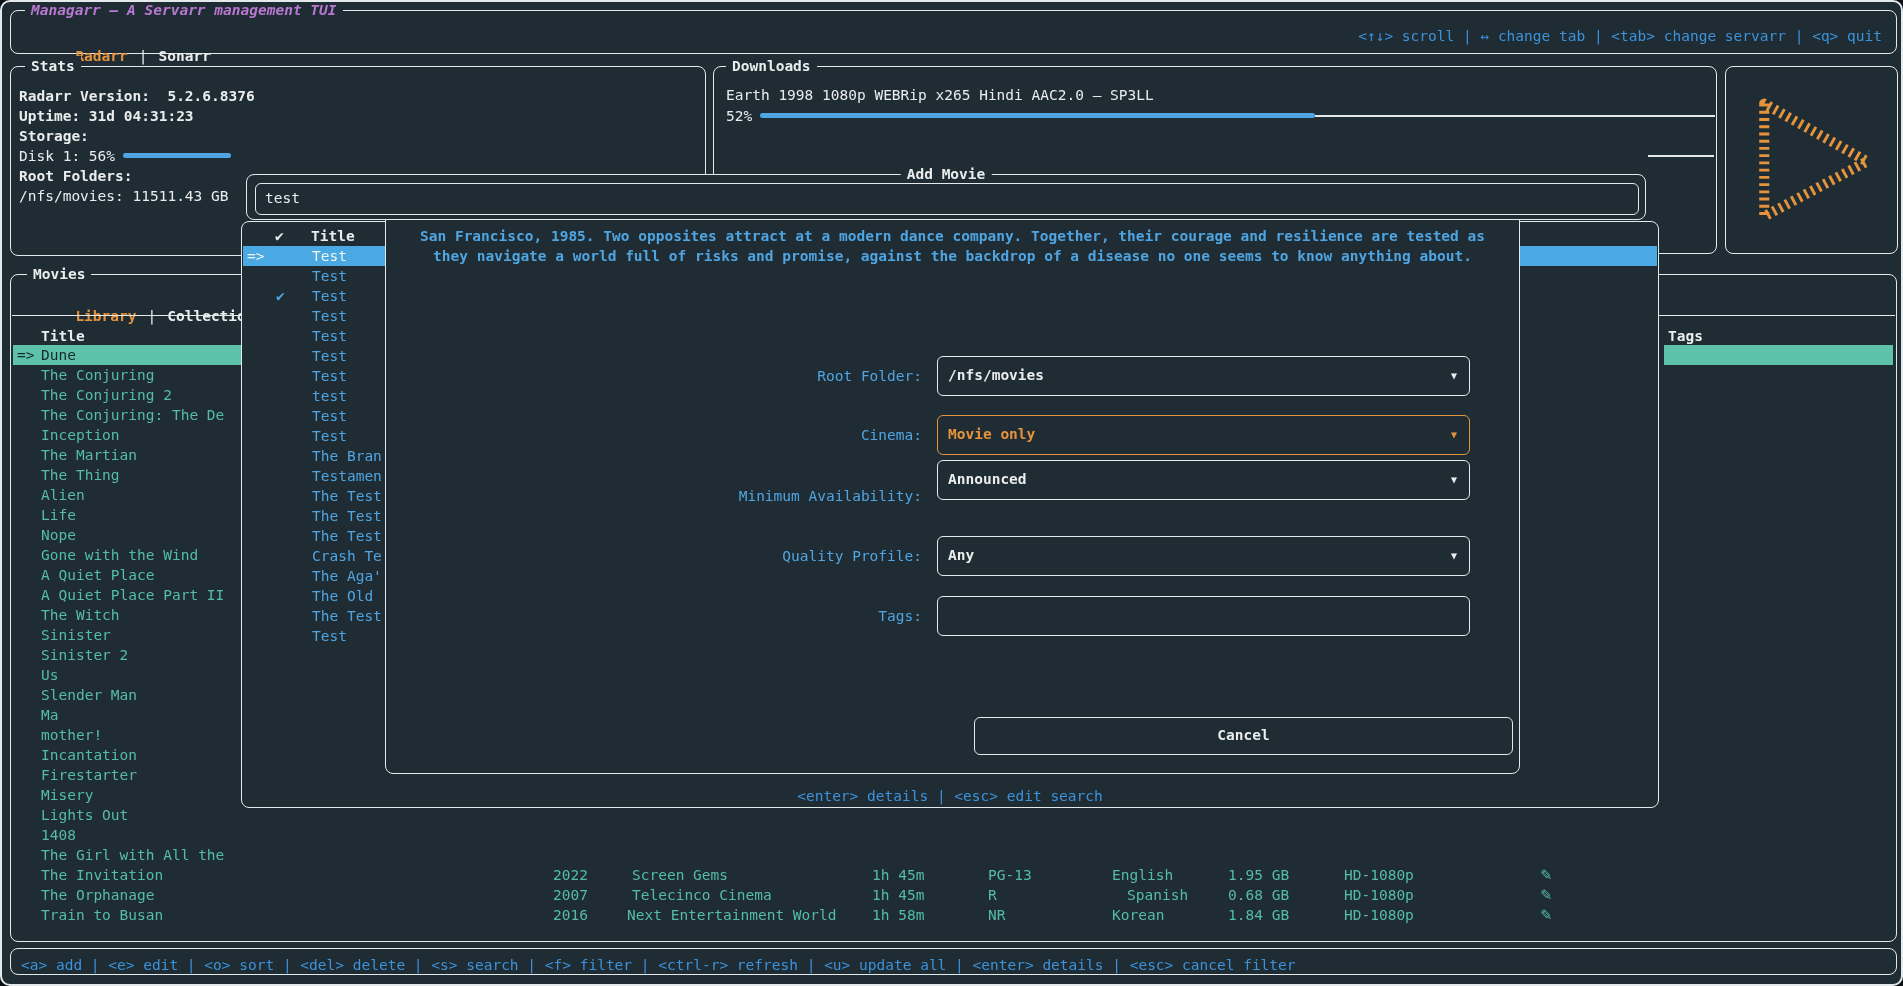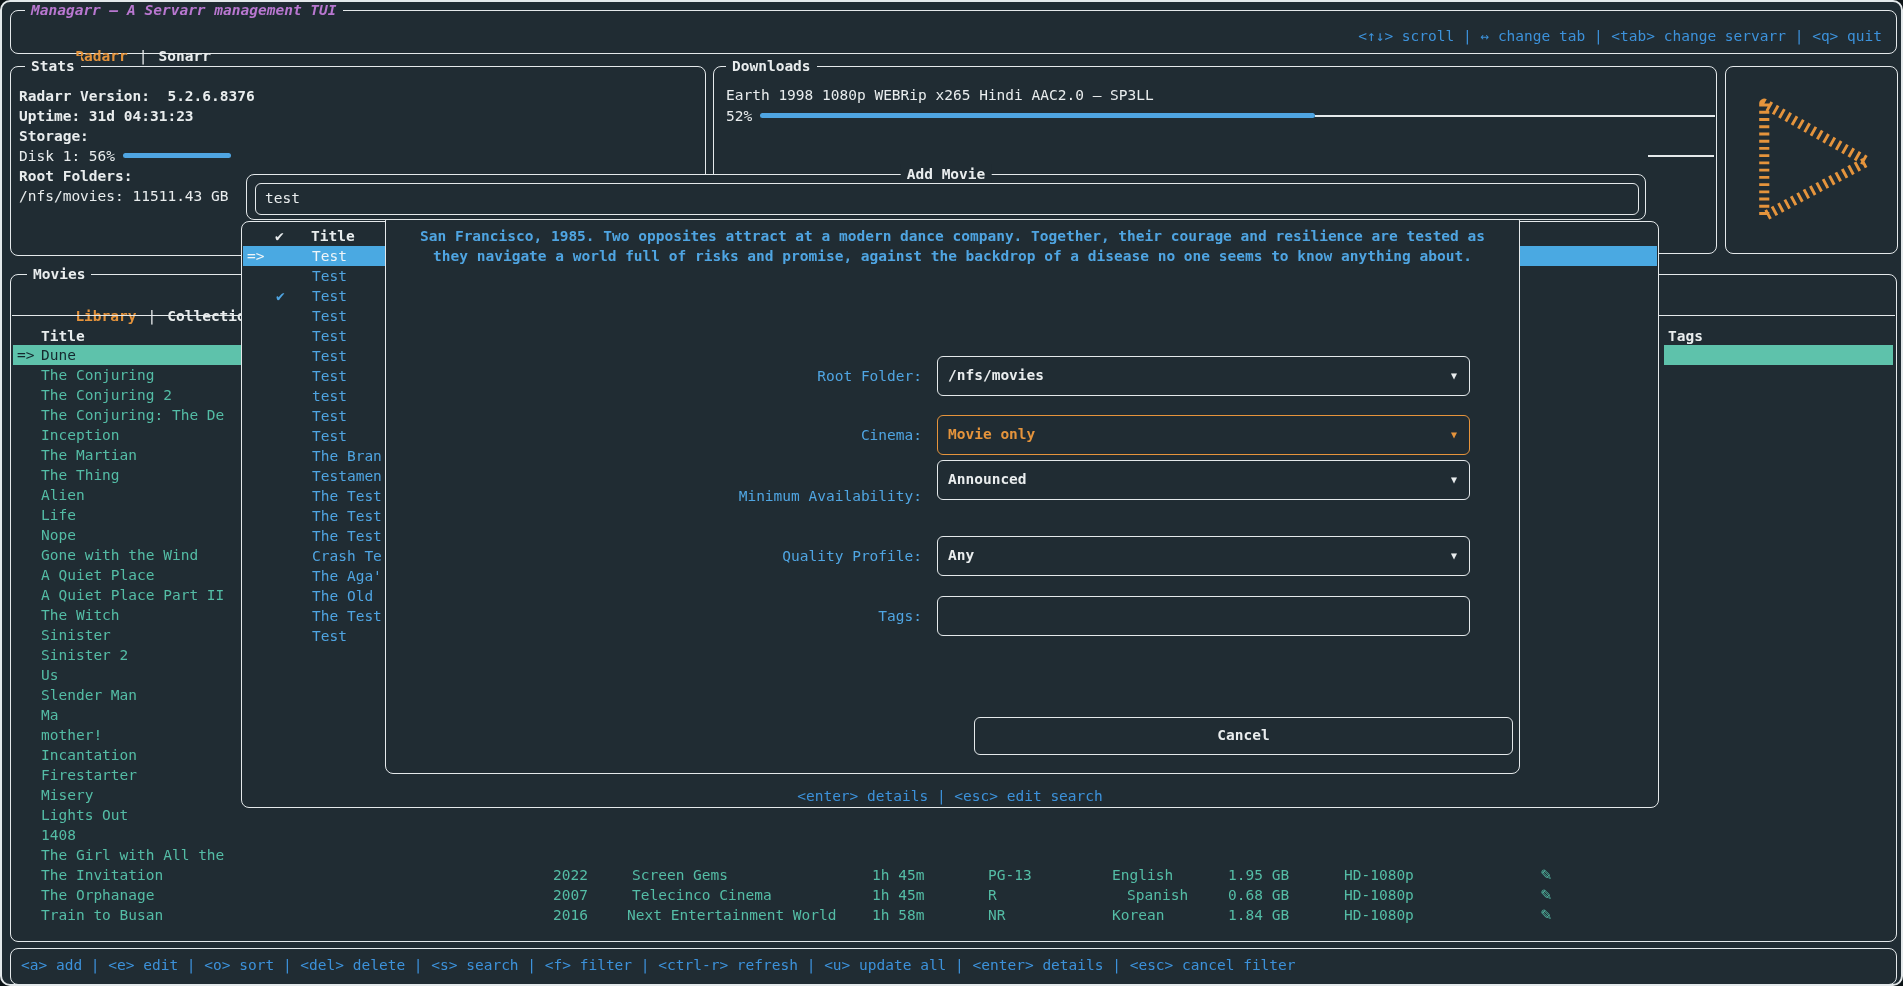--- a/index.html
+++ b/index.html
@@ -77,21 +77,21 @@
   .f-box.focused .val,.f-box.focused .arr{color:var(--orange);}
   .btn{position:absolute;top:503px;height:38px;border:1.5px solid var(--border);border-radius:6px;box-sizing:border-box;text-align:center;line-height:35px;font-weight:700;cursor:pointer;}
   .btn-add{left:8px;width:572px;}
   .btn-cancel{left:588px;width:539px;}
 
   
   .search-overlay{left:244px;top:150px;width:1400px;height:46px;z-index:4;margin-top:22px;}
   .search-input{position:absolute;left:8px;top:8px;width:1384px;height:32px;border:1.5px solid var(--border);border-radius:6px;box-sizing:border-box;line-height:29px;padding-left:9px;white-space:pre;}
 
   
-  .footer{left:8px;top:946px;width:1887px;height:37px;}
+  .footer{left:8px;top:946px;width:1887px;height:27px;}
   .footer-text{position:absolute;left:10px;top:6px;height:20px;line-height:20px;color:var(--help);white-space:pre;}
 
   .frag-line{position:absolute;left:1646px;top:153px;width:66px;height:2px;background:var(--border);z-index:1;}
 </style>
 </head>
 <body>
 
 <div class="screen">
 
   <div class="panel top-bar">

